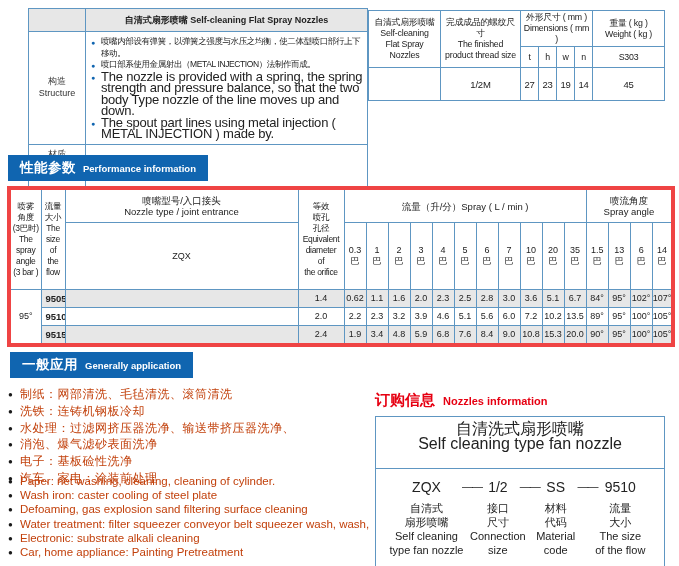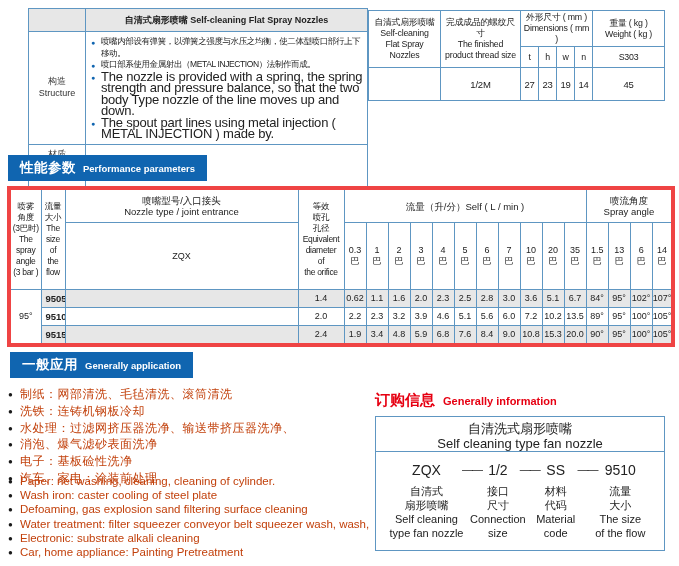--- a/index.html
+++ b/index.html
@@ -56,21 +56,21 @@
   .app-en{top:474px;}
   .app-en li{font-size:11.5px;line-height:14.2px;}
   .app-list li{position:relative;padding-left:12px;color:#c2410c;}
   .app-list li::before{content:"●";position:absolute;left:0;top:1px;font-size:8px;color:#1a1a1a;}
 
   
   .order-head{position:absolute;left:375px;top:391px;display:flex;align-items:baseline;gap:8px;color:#e60012;}
   .order-head .cn{font-size:15px;font-weight:bold;}
   .order-head .en{font-size:11px;font-weight:bold;}
   .order-table{position:absolute;left:375px;top:416px;width:290px;border:1px solid #5e96c2;box-sizing:border-box;background:#fff;}
-  .order-title{text-align:center;border-bottom:1px solid #5e96c2;padding:4px 0 0;font-size:13px;line-height:15px;color:#222;}
+  .order-title{text-align:center;border-bottom:1px solid #5e96c2;padding:4px 0 17px;font-size:16px;line-height:15px;color:#222;}
   .order-body{padding:10px 8px 10px;}
   .code-row,.desc-row{display:grid;grid-template-columns:1.25fr 0.85fr 0.85fr 1.05fr;text-align:center;}
   .code-cell{position:relative;font-size:14px;color:#222;}
   .code-cell .dash{position:absolute;right:-13px;top:1px;font-size:11px;letter-spacing:-1px;color:#222;}
   .desc-row{margin-top:6px;font-size:11px;line-height:14px;color:#222;}
 </style>
 </head>
 <body>
 
 <div class="page">
@@ -143,21 +143,21 @@
       <td>23</td>
       <td>19</td>
       <td>14</td>
       <td>45</td>
     </tr>
   </tbody>
     </table>
 
   <div class="bar perf-bar">
     <span class="cn">性能参数</span>
-    <span class="en">Performance parameters</span>
+    <span class="en">Performance information</span>
   </div>
 
   <table class="perf-table">
     <colgroup>
       <col style="width:32px">
         <col style="width:24px">
         <col style="width:233px">
         <col style="width:46px">
       <col style="width:22px">
         <col style="width:22px">
@@ -193,21 +193,21 @@
 flow</td>
       <td class="ml flow-group">喷嘴型号/入口接头
 Nozzle type / joint entrance</td>
       <td rowspan="2" class="hd ml">等效
 喷孔
 孔径
 Equivalent
 diameter
 of
 the orifice</td>
-      <td colspan="11" class="flow-group">流量（升/分）Self ( L / min )</td>
+      <td colspan="11" class="flow-group">流量（升/分）Spray ( L / min )</td>
       <td colspan="4" class="ml flow-group">喷流角度
 Spray angle</td>
     </tr>
     <tr class="h2">
       <td>ZQX</td>
       <td class="ml">0.3
 巴</td>
       <td class="ml">1
 巴</td>
       <td class="ml">2
@@ -319,21 +319,21 @@
     <li>Paper: net washing, cleaning, cleaning of cylinder.</li>
     <li>Wash iron: caster cooling of steel plate</li>
     <li>Defoaming, gas explosion sand filtering surface cleaning</li>
     <li>Water treatment: filter squeezer conveyor belt squeezer wash, wash,</li>
     <li>Electronic: substrate alkali cleaning</li>
     <li>Car, home appliance: Painting Pretreatment</li>
   </ul>
 
   <div class="order-head">
     <span class="cn">订购信息</span>
-    <span class="en">Generally information</span>
+    <span class="en">Nozzles information</span>
   </div>
 
   <div class="order-table">
     <div class="order-title ml">自清洗式扇形喷嘴
 Self cleaning type fan nozzle</div>
     <div class="order-body">
       <div class="code-row">
         <div class="code-cell">
           <span>ZQX</span>
           <span class="dash">——</span>

